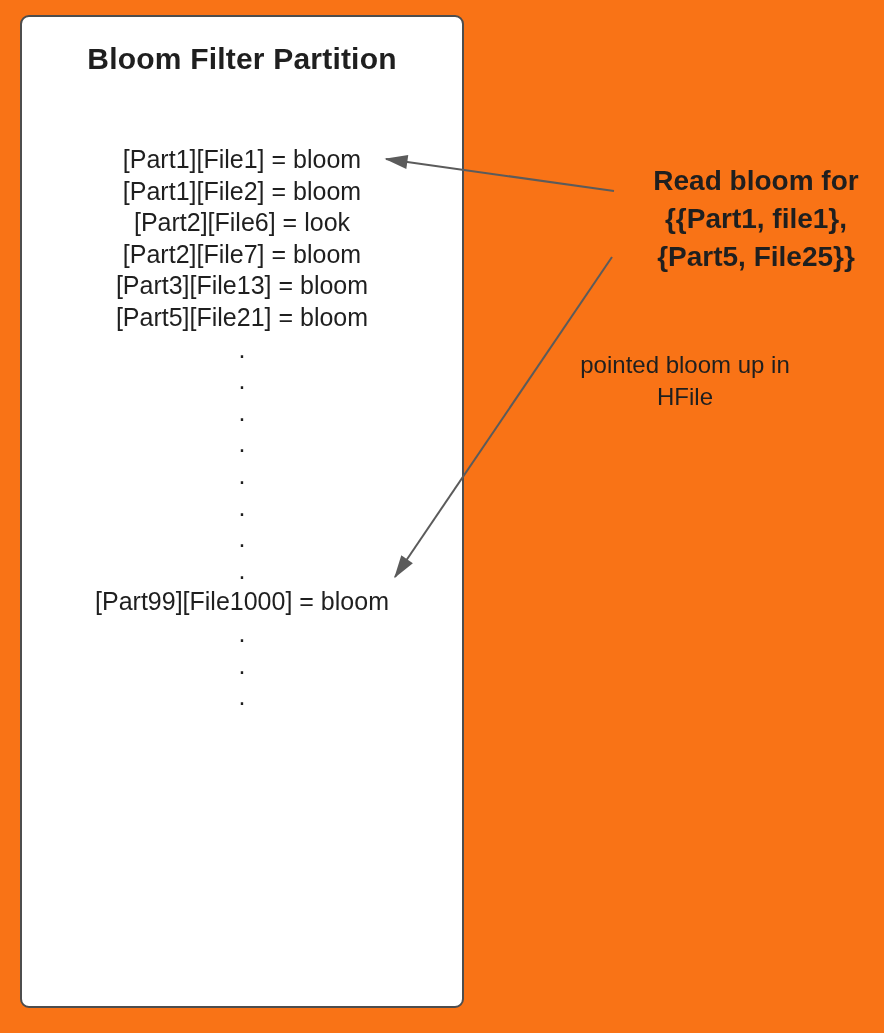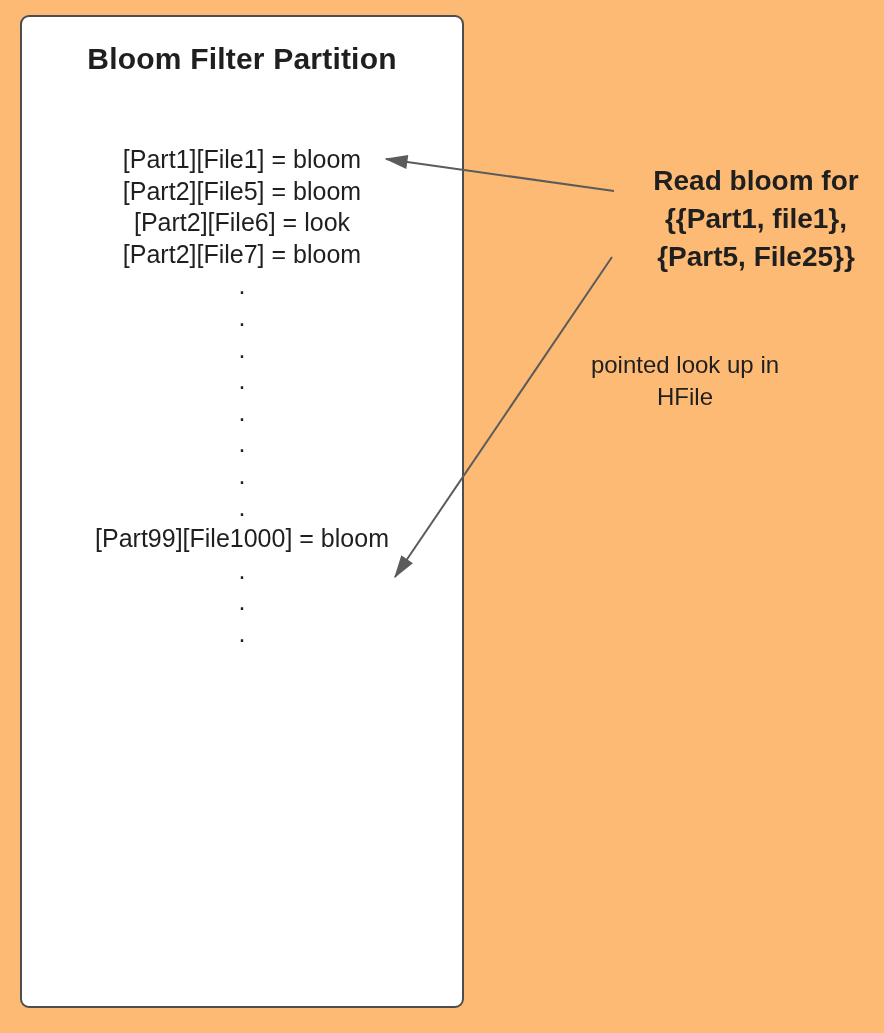--- a/index.html
+++ b/index.html
@@ -5,21 +5,21 @@
   html, body {
     margin: 0;
     padding: 0;
     background: #ffffff;
     font-family: "Liberation Sans", sans-serif;
   }
   .canvas {
     position: relative;
     width: 884px;
     height: 1033px;
-    background: #fdba74;
+    background: #f97316;
     overflow: hidden;
   }
   .partition-box {
     position: absolute;
     left: 20px;
     top: 15px;
     width: 444px;
     height: 993px;
     border: 2.5px solid #4d4d4d;
     border-radius: 9px;
@@ -85,43 +85,45 @@
 </style>
 </head>
 <body>
 
 <div class="canvas">
 
   <div class="partition-box">
     <div class="box-title">Bloom Filter Partition</div>
     <div class="entry-list">
         <div>[Part1][File1] = bloom</div>
-        <div>[Part2][File5] = bloom</div>
+        <div>[Part1][File2] = bloom</div>
         <div>[Part2][File6] = look</div>
         <div>[Part2][File7] = bloom</div>
+        <div>[Part3][File13] = bloom</div>
+        <div>[Part5][File21] = bloom</div>
         <div>.</div>
         <div>.</div>
         <div>.</div>
         <div>.</div>
         <div>.</div>
         <div>.</div>
         <div>.</div>
         <div>.</div>
         <div>[Part99][File1000] = bloom</div>
         <div>.</div>
         <div>.</div>
         <div>.</div>
       </div>
   </div>
 
   <div class="annotation-bold">Read bloom for
 {{Part1, file1},
 {Part5, File25}}</div>
 
-  <div class="annotation-regular">pointed look up in
+  <div class="annotation-regular">pointed bloom up in
 HFile</div>
 
   <svg class="arrow-layer" viewBox="0 0 884 1033" xmlns="http://www.w3.org/2000/svg">
     <defs>
       <marker id="arrowhead" markerUnits="userSpaceOnUse" markerWidth="24" markerHeight="15" refX="22" refY="7.5" orient="auto">
         <path d="M0.5,0.5 L23.5,7.5 L0.5,14.5 Z" fill="#5b5b5b"></path>
       </marker>
     </defs>
     <g id="arrow-group">
         <line x1="614" y1="191" x2="386" y2="159" stroke="#5b5b5b" stroke-width="2" marker-end="url(#arrowhead)"></line>

